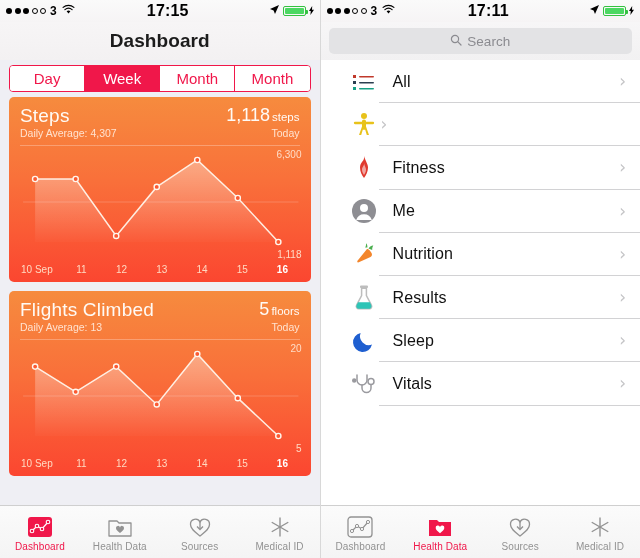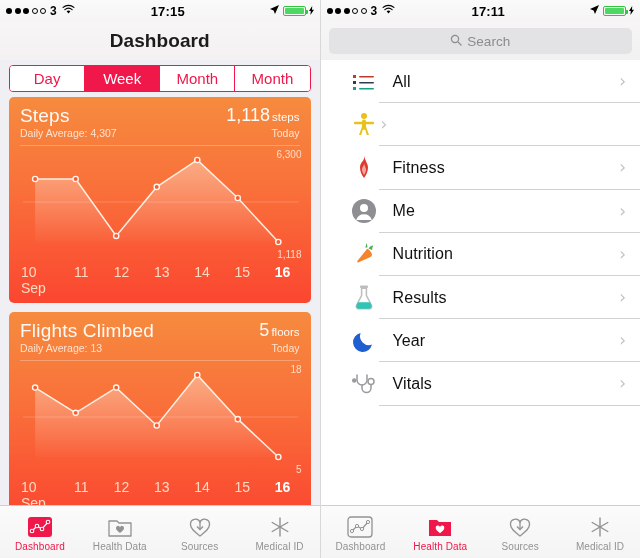--- a/index.html
+++ b/index.html
@@ -10,21 +10,21 @@
   .phone.right{background:#ffffff;border-left:1px solid #d8d8d8;}
 
   
   .statusbar{height:22px;flex:0 0 22px;display:flex;align-items:center;position:relative;padding:0 6px;font-size:12px;font-weight:bold;color:#000;background:linear-gradient(#fafafa,#f6f4f5);}
   .sb-left{display:flex;align-items:center;gap:3px;}
   .dots{display:flex;align-items:center;gap:2.5px;}
   .dot{width:6px;height:6px;border-radius:50%;background:#000;}
   .dot.open{background:transparent;border:1px solid #000;width:4px;height:4px;}
   .carrier{font-size:12px;font-weight:bold;letter-spacing:0;margin-left:1px;}
   .wifi{margin-left:2px;}
-  .sb-time{position:absolute;left:16px;right:0;text-align:center;font-size:13px;font-weight:bold;letter-spacing:.2px;}
+  .sb-time{position:absolute;left:16px;right:0;text-align:center;font-size:16px;font-weight:bold;letter-spacing:.2px;}
   .sb-right{margin-left:auto;display:flex;align-items:center;gap:3px;}
   .battery{width:23px;height:10px;border:1px solid #34c240;border-radius:2px;position:relative;box-sizing:border-box;padding:1px;}
   .battery > i{display:block;height:100%;background:#4cd862;border-radius:1px;}
   .battery:after{content:"";position:absolute;right:-3px;top:3px;width:2px;height:4px;background:#34c240;border-radius:0 1px 1px 0;}
   .bolt{font-size:11px;color:#000;line-height:1;}
 
   
   .navbar{flex:0 0 38px;display:flex;align-items:center;justify-content:center;background:linear-gradient(#f7f5f6,#f3f1f2);}
   .navtitle{font-size:19px;font-weight:600;color:#1c1c1c;letter-spacing:.1px;}
 
@@ -46,21 +46,21 @@
   .ch-val{font-size:18px;font-weight:300;color:#fffaf5;line-height:20px;}
   .ch-val .unit{font-size:11.5px;font-weight:400;margin-left:2px;}
   .ch-today{font-size:10.5px;color:#ffe2cf;line-height:13px;}
   .card-sep{height:1px;background:rgba(255,255,255,.28);margin:0 11px;}
   .chart{position:relative;height:118px;}
   .chart svg{position:absolute;inset:0;width:100%;height:100%;}
   .ymax,.ymin{position:absolute;right:9px;font-size:10px;color:#ffdcc6;}
   .ymax{top:3px;text-align:right;}
   .ymin{bottom:4px;}
   .xaxis{display:flex;padding:0 8px 7px 8px;}
-  .xaxis span{flex:1;text-align:center;font-size:14px;color:#ffd9c1;}
+  .xaxis span{flex:1;text-align:center;font-size:10px;color:#ffd9c1;}
   .xaxis span:first-child{text-align:left;padding-left:4px;}
   .xaxis span.today{font-weight:bold;color:#fff;}
 
   
   .searchwrap{flex:0 0 38px;display:flex;align-items:center;padding:0 8px;background:linear-gradient(#f7f6f7,#f2f1f2);}
   .searchbox{flex:1;height:26px;border-radius:5px;background:#e3e3e5;display:flex;align-items:center;justify-content:center;gap:5px;color:#8b8b90;font-size:13.5px;}
 
   
   .list{flex:1;background:#fff;overflow:hidden;}
   .row{height:43.2px;display:flex;align-items:center;padding-left:26px;position:relative;background:#fff;}
@@ -208,21 +208,21 @@
                 <polyline points="26,26.615384615384613 66.33333333333333,51.84615384615385 106.66666666666666,26.615384615384613 147,64.46153846153845 187.33333333333331,14 227.66666666666669,58.15384615384615 268,96" fill="none" stroke="#fff7ee" stroke-opacity=".92" stroke-width="1.5"></polyline>
                 <circle cx="26" cy="26.615384615384613" r="2.6" fill="#fb5a33" stroke="#fff7ee" stroke-width="1.4"></circle>
                 <circle cx="66.33333333333333" cy="51.84615384615385" r="2.6" fill="#fb5a33" stroke="#fff7ee" stroke-width="1.4"></circle>
                 <circle cx="106.66666666666666" cy="26.615384615384613" r="2.6" fill="#fb5a33" stroke="#fff7ee" stroke-width="1.4"></circle>
                 <circle cx="147" cy="64.46153846153845" r="2.6" fill="#fb5a33" stroke="#fff7ee" stroke-width="1.4"></circle>
                 <circle cx="187.33333333333331" cy="14" r="2.6" fill="#fb5a33" stroke="#fff7ee" stroke-width="1.4"></circle>
                 <circle cx="227.66666666666669" cy="58.15384615384615" r="2.6" fill="#fb5a33" stroke="#fff7ee" stroke-width="1.4"></circle>
                 <circle cx="268" cy="96" r="2.6" fill="#fb5a33" stroke="#fff7ee" stroke-width="1.4"></circle>
               </g>
           </svg>
-          <div class="ymax">18</div>
+          <div class="ymax">20</div>
           <div class="ymin">5</div>
         </div>
         <div class="xaxis">
           <span>10 Sep</span>
           <span>11</span>
           <span>12</span>
           <span>13</span>
           <span>14</span>
           <span>15</span>
           <span class="today">16</span>
@@ -406,21 +406,21 @@
 
       <div class="row">
         <div class="ic">
           <svg width="24" height="24" viewBox="0 0 24 24">
               <path d="M20 15.6A9 9 0 0 1 8.6 4 9.6 9.6 0 1 0 20 15.6z" fill="#1f5fd0"></path>
               <circle cx="13" cy="7" r="1" fill="#fff"></circle>
               <circle cx="16" cy="10" r=".7" fill="#fff"></circle>
               <circle cx="11.5" cy="10.5" r=".6" fill="#fff"></circle>
             </svg>
         </div>
-        <div class="lbl">Year</div>
+        <div class="lbl">Sleep</div>
         <div class="chev">›</div>
       </div>
 
       <div class="row">
         <div class="ic">
           <svg width="26" height="24" viewBox="0 0 26 24">
               <path d="M6 3v5a5 5 0 0 0 10 0V3" fill="none" stroke="#9a9a9f" stroke-width="1.5" stroke-linecap="round"></path>
               <path d="M11 13v3a4.5 4.5 0 0 0 9 0v-3" fill="none" stroke="#9a9a9f" stroke-width="1.5" stroke-linecap="round"></path>
               <circle cx="20" cy="9.5" r="3" fill="none" stroke="#9a9a9f" stroke-width="1.5"></circle>
               <circle cx="3.2" cy="8.5" r="2.2" fill="#9a9a9f"></circle>

